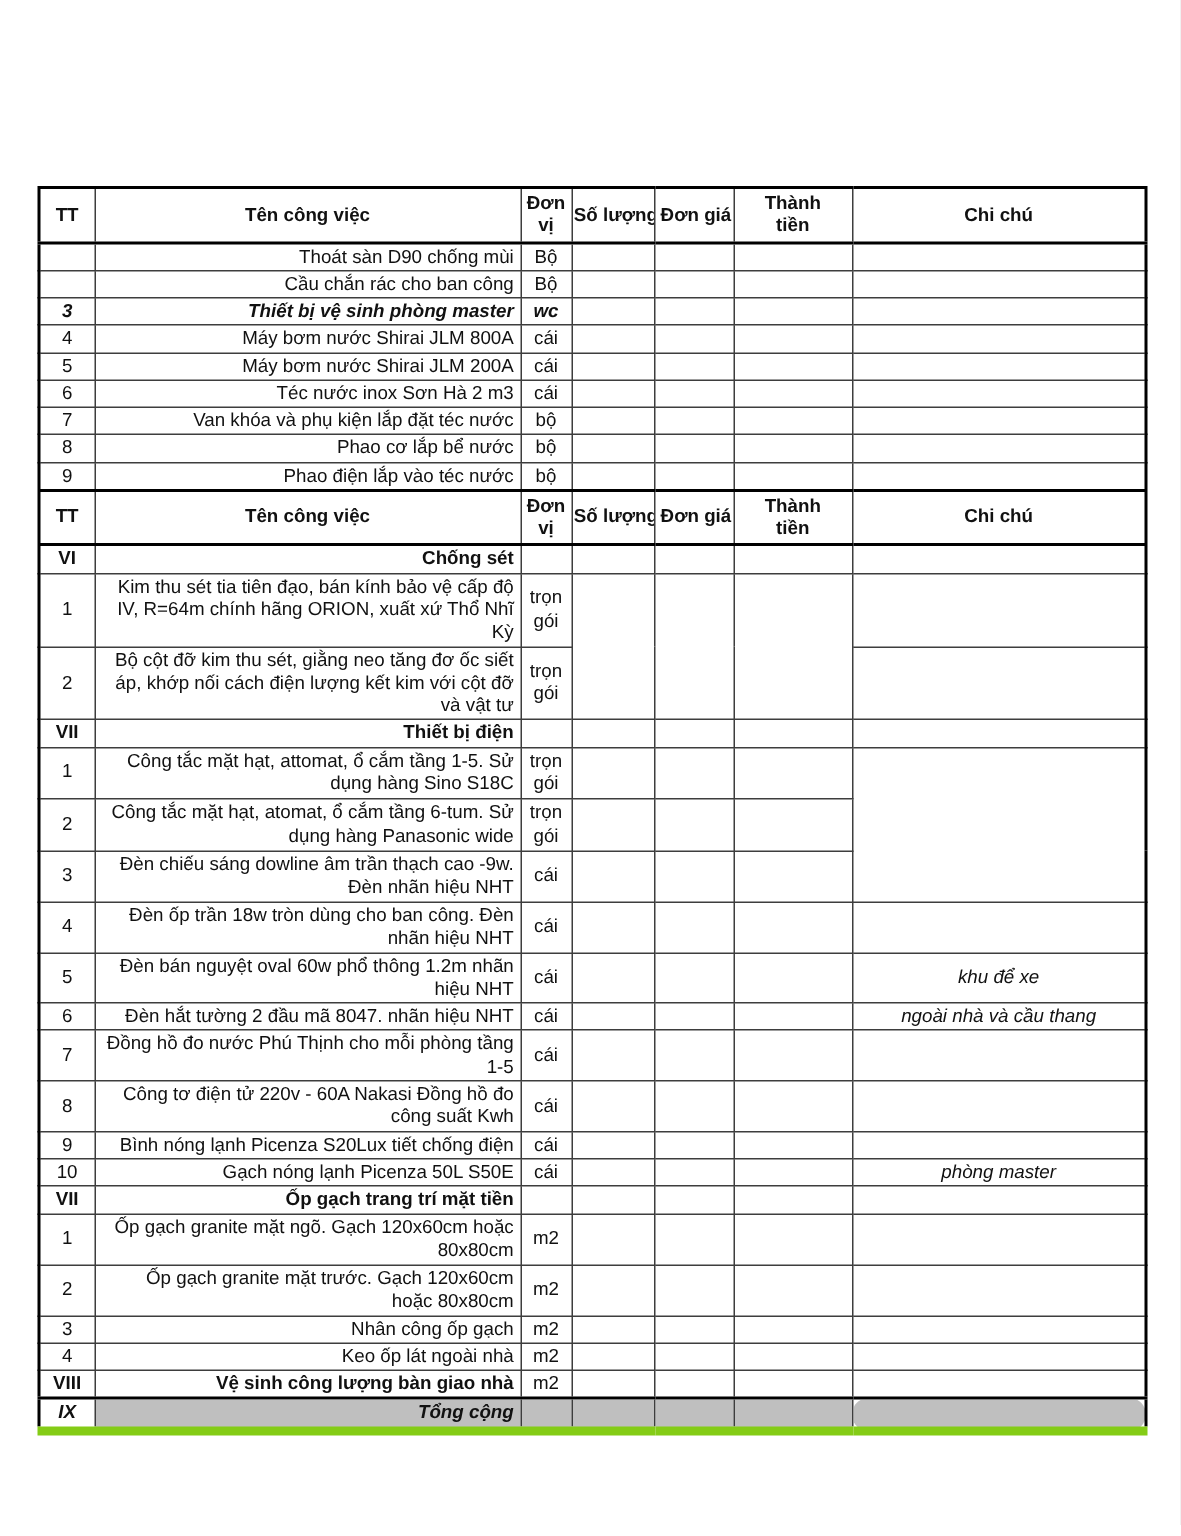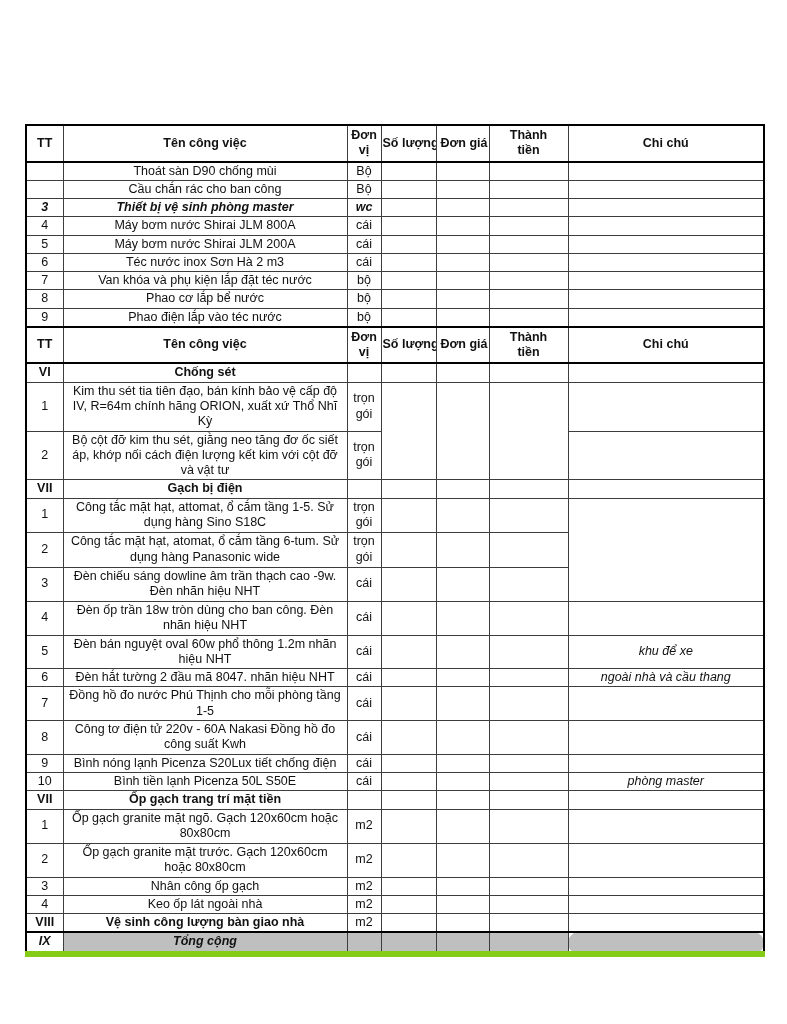--- a/index.html
+++ b/index.html
@@ -47,21 +47,21 @@
   tr.header-row th {
     border-top: 2px solid #000000;
     border-bottom: 2px solid #000000;
   }
   th .hdr { display: inline-block; }
   th.col-unit .hdr  { max-width: 30px; }
   th.col-total .hdr { max-width: 48px; }
   th.col-qty, th.col-price { white-space: nowrap; text-align: right; }
 
   .quote td.col-name {
-    text-align: center;
+    text-align: right;
     padding: 1px 4px;
   }
   .quote td.col-note { font-style: italic; border-radius: 15px; }
 
   tr.row-bolditalic td { font-weight: bold; font-style: italic; }
   tr.row-section td.col-tt,
   tr.row-section td.col-name { font-weight: bold; }
   tr.thick-top td { border-top: 1.5px solid #000000; }
   tr.row-grandtotal td {
     background: var(--total-bg, #bfbfbf);
@@ -205,21 +205,21 @@
           <td class="col-note"></td>
         </tr>
         <tr class="data-row" style="height: 37px;">
           <td class="col-tt">2</td>
           <td class="col-name">Bộ cột đỡ kim thu sét, giằng neo tăng đơ ốc siết áp, khớp nối cách điện lượng kết kim với cột đỡ và vật tư</td>
           <td class="col-unit">trọn gói</td>
           <td class="col-note"></td>
         </tr>
         <tr class="data-row row-section" style="height: 16px;">
           <td class="col-tt">VII</td>
-          <td class="col-name">Gạch bị điện</td>
+          <td class="col-name">Thiết bị điện</td>
           <td class="col-unit"></td>
           <td class="col-qty"></td>
           <td class="col-price"></td>
           <td class="col-total"></td>
           <td class="col-note"></td>
         </tr>
         <tr class="data-row" style="height: 34px;">
           <td class="col-tt">1</td>
           <td class="col-name">Công tắc mặt hạt, attomat, ổ cắm tầng 1-5. Sử dụng hàng Sino S18C</td>
           <td class="col-unit">trọn gói</td>
@@ -293,21 +293,21 @@
           <td class="col-tt">9</td>
           <td class="col-name">Bình nóng lạnh Picenza S20Lux tiết chống điện</td>
           <td class="col-unit">cái</td>
           <td class="col-qty"></td>
           <td class="col-price"></td>
           <td class="col-total"></td>
           <td class="col-note"></td>
         </tr>
         <tr class="data-row" style="height: 17px;">
           <td class="col-tt">10</td>
-          <td class="col-name">Bình tiền lạnh Picenza 50L S50E</td>
+          <td class="col-name">Gạch nóng lạnh Picenza 50L S50E</td>
           <td class="col-unit">cái</td>
           <td class="col-qty"></td>
           <td class="col-price"></td>
           <td class="col-total"></td>
           <td class="col-note">phòng master</td>
         </tr>
         <tr class="data-row row-section" style="height: 17px;">
           <td class="col-tt">VII</td>
           <td class="col-name">Ốp gạch trang trí mặt tiền</td>
           <td class="col-unit"></td>

